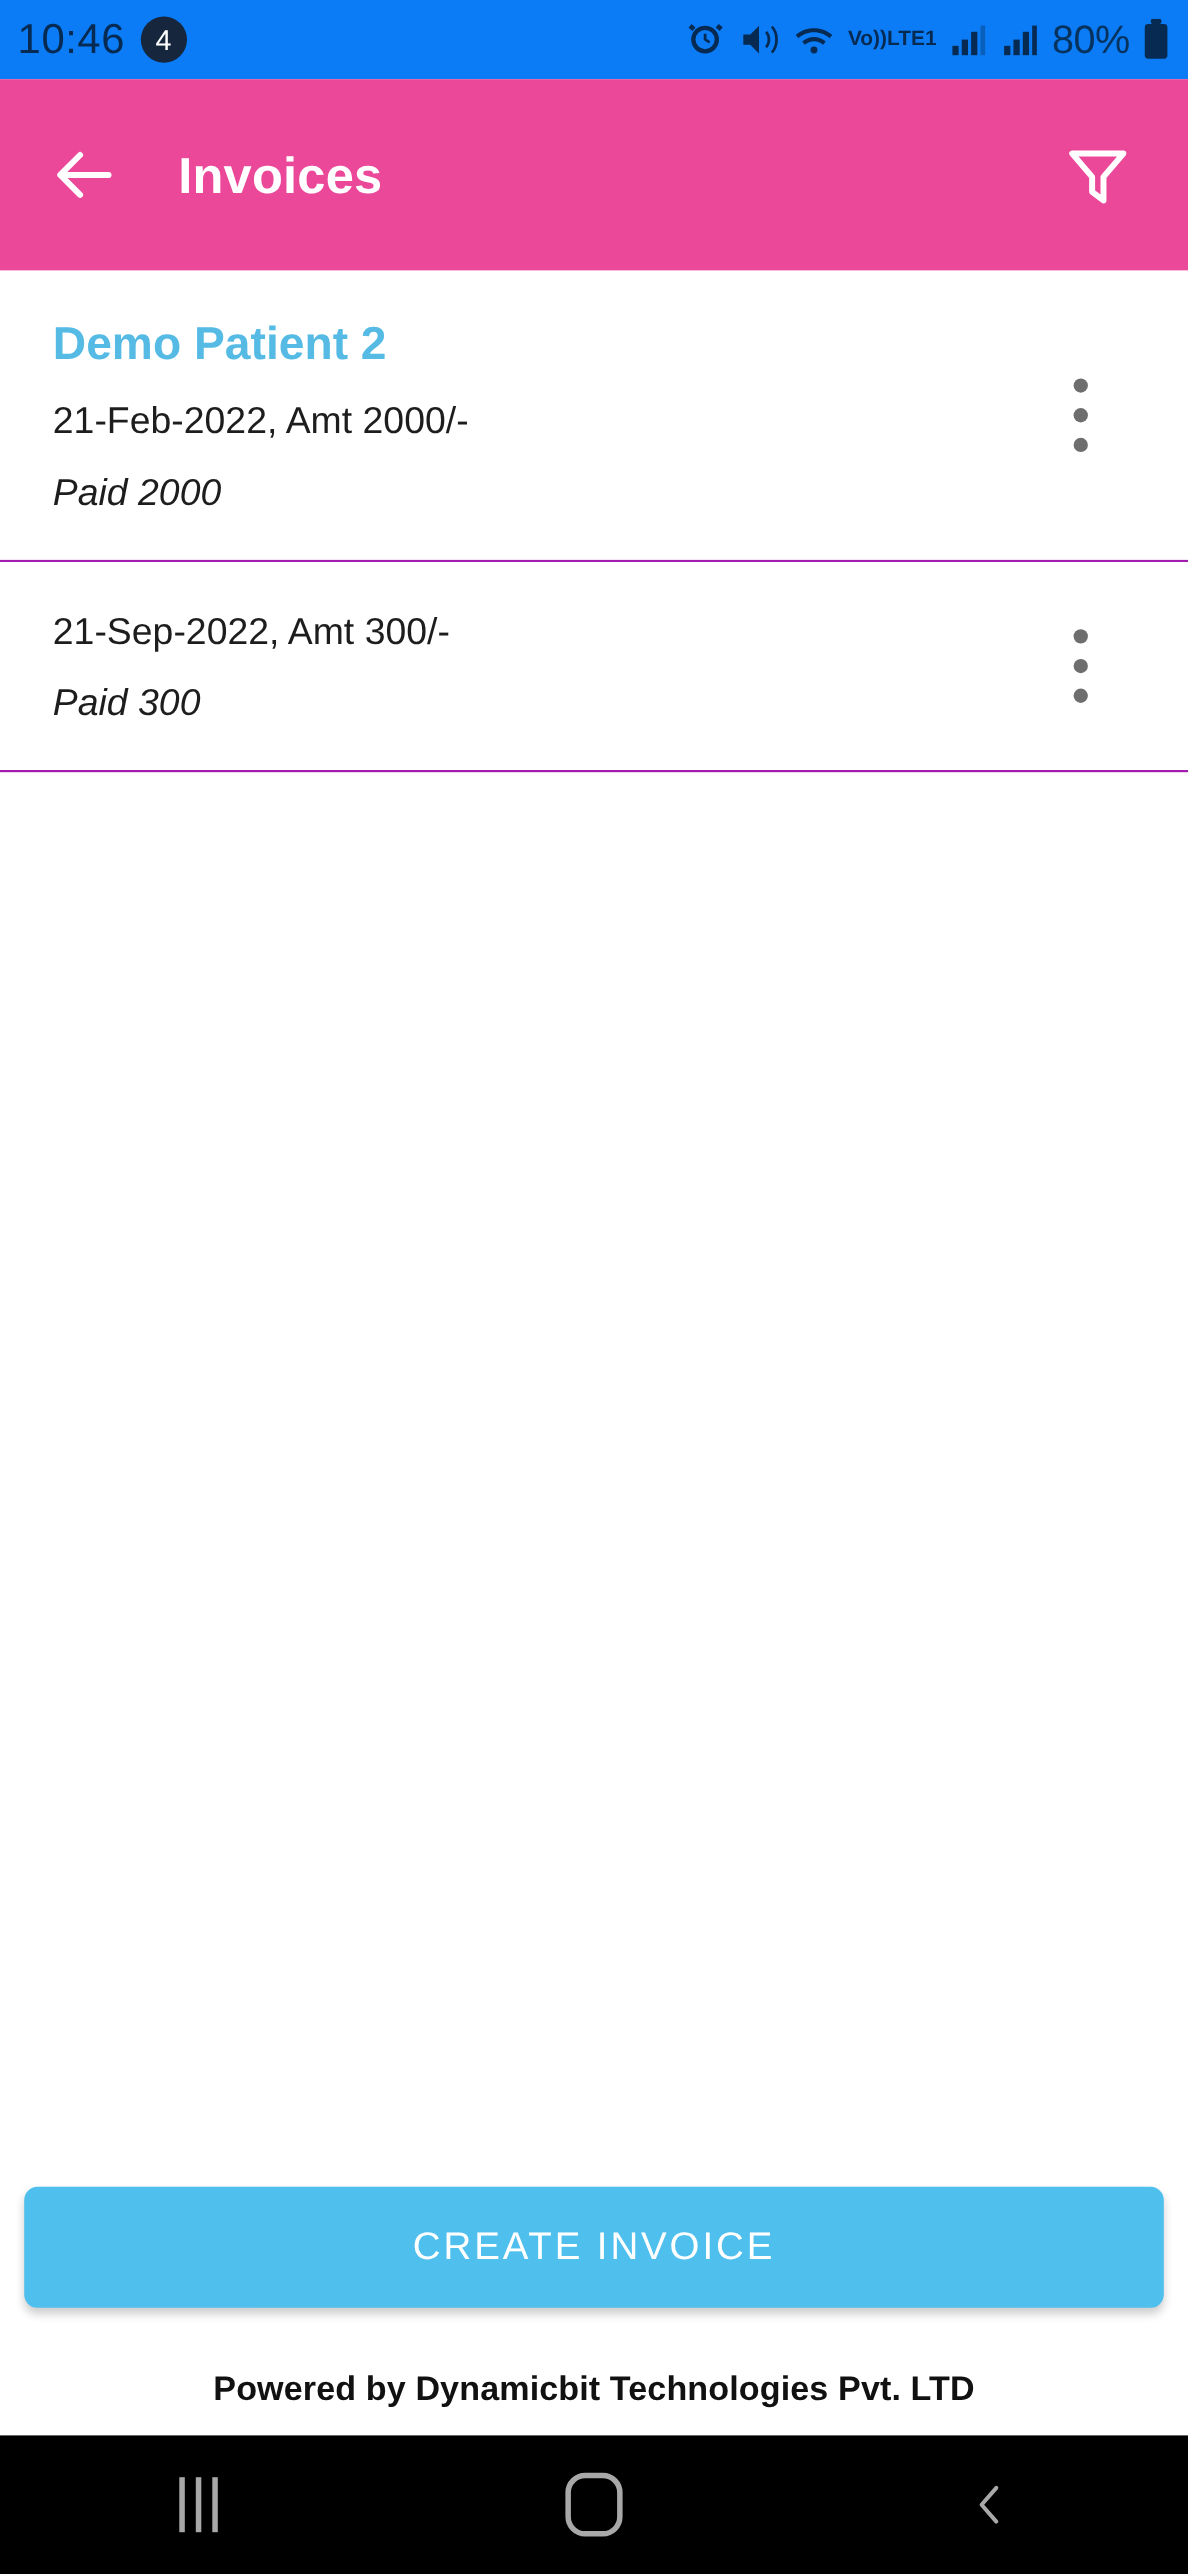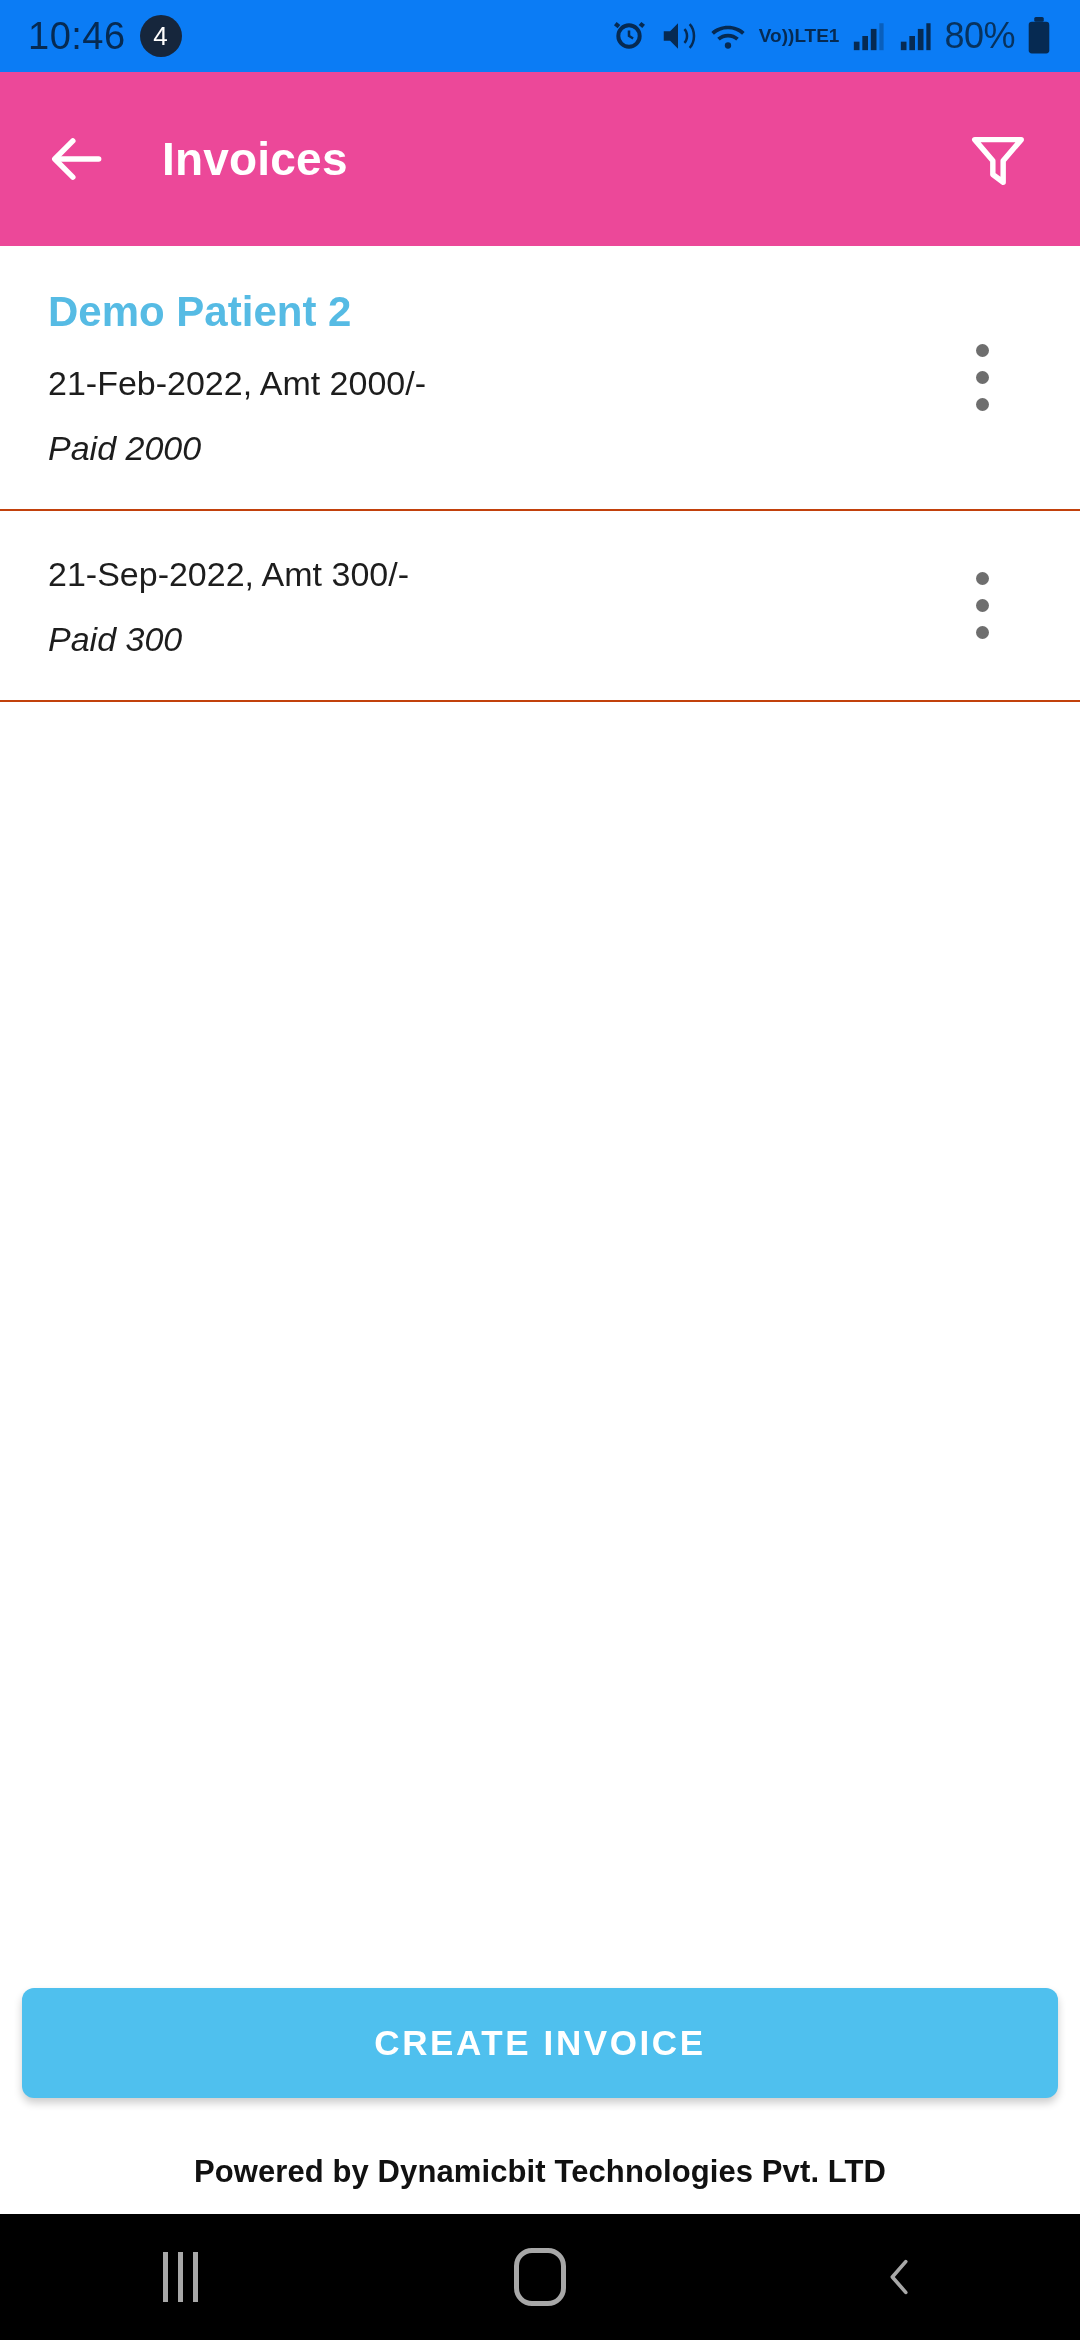--- a/index.html
+++ b/index.html
@@ -10,21 +10,21 @@
     overflow:hidden;
     position:relative;
   }
 
   
   #status-bar {
     position:absolute; top:0; left:0;
     width:1080px; height:72px;
     background:#0B7CF5;
     display:flex; align-items:center;
-    padding:0 28px;
+    padding:0 16px;
   }
   #status-left { display:flex; align-items:center; gap:14px; }
   #clock {
     font-size:38px; font-weight:400; color:#062a52;
     letter-spacing:0.5px; line-height:1;
   }
   #notif-badge {
     width:42px; height:42px; border-radius:50%;
     background:#16263c; color:#ffffff;
     font-size:26px; font-weight:500;
@@ -64,21 +64,21 @@
   
   #invoice-list {
     position:absolute; top:246px; left:0;
     width:1080px;
   }
   .invoice-row {
     position:relative;
     width:1080px;
     padding:42px 48px 40px 48px;
     background:#ffffff;
-    border-bottom:2px solid #c2410c;
+    border-bottom:2px solid #a21caf;
     cursor:pointer;
   }
   .inv-name {
     color:#56bbe4; font-size:42px; font-weight:bold;
     line-height:1.15; margin-bottom:26px;
   }
   .inv-meta {
     color:#1d1d1d; font-size:34px; font-weight:400;
     line-height:1.25; margin-bottom:22px;
   }
@@ -106,21 +106,21 @@
     width:1080px;
   }
   #create-invoice-button {
     display:block;
     width:1036px; margin:0 auto;
     height:110px;
     background:#4FC0EE;
     border:none; border-radius:12px;
     box-shadow:0 5px 9px rgba(0,0,0,0.20);
     color:#ffffff; font-family:"Liberation Sans", sans-serif;
-    font-size:35px; font-weight:700; letter-spacing:2.6px;
+    font-size:35px; font-weight:400; letter-spacing:2.6px;
     cursor:pointer;
   }
   #footer-text {
     text-align:center;
     margin-top:56px;
     font-size:31px; font-weight:bold; color:#111111;
     letter-spacing:0.1px;
   }
 
   

